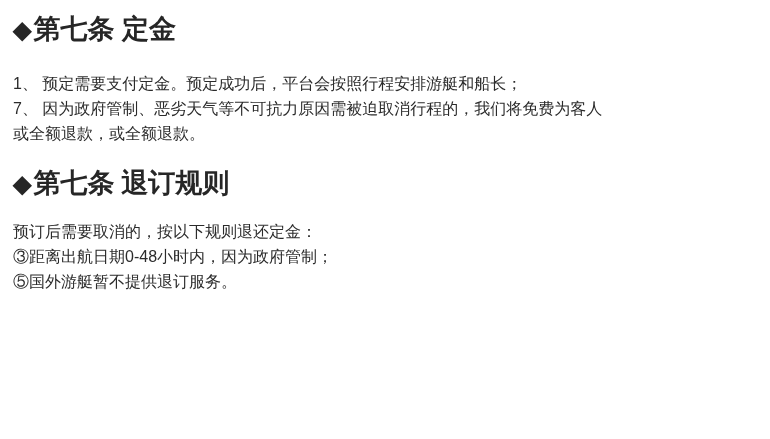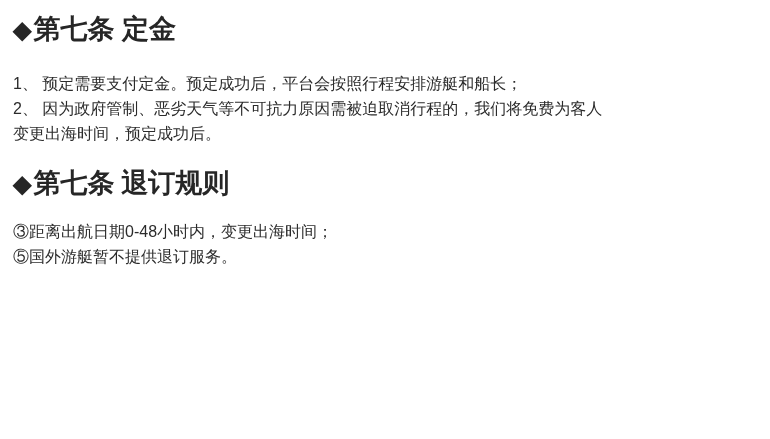--- a/index.html
+++ b/index.html
@@ -48,28 +48,29 @@
 <body>
 
 <div class="content">
 
   <section>
     <h2 class="section-title sec1-title">
       <span class="bullet">◆</span><span>第七条 定金</span>
     </h2>
     <div class="para">
       <div class="text-line">1、 预定需要支付定金。预定成功后，平台会按照行程安排游艇和船长；</div>
-      <div class="text-line">2、 因为政府管制、恶劣天气等不可抗力原因需被迫取消行程的，我们将免费为客人</div>
-      <div class="text-line">变更出海时间，预定成功后。</div>
+      <div class="text-line">7、 因为政府管制、恶劣天气等不可抗力原因需被迫取消行程的，我们将免费为客人</div>
+      <div class="text-line">或全额退款，或全额退款。</div>
     </div>
   </section>
 
   <section>
     <h2 class="section-title sec2-title">
       <span class="bullet">◆</span><span>第七条 退订规则</span>
     </h2>
     <div class="para">
-      <div class="text-line">③距离出航日期0-48小时内，变更出海时间；</div>
+      <div class="text-line">预订后需要取消的，按以下规则退还定金：</div>
+      <div class="text-line">③距离出航日期0-48小时内，因为政府管制；</div>
       <div class="text-line">⑤国外游艇暂不提供退订服务。</div>
     </div>
   </section>
 
 </div>
 
 </body></html>

